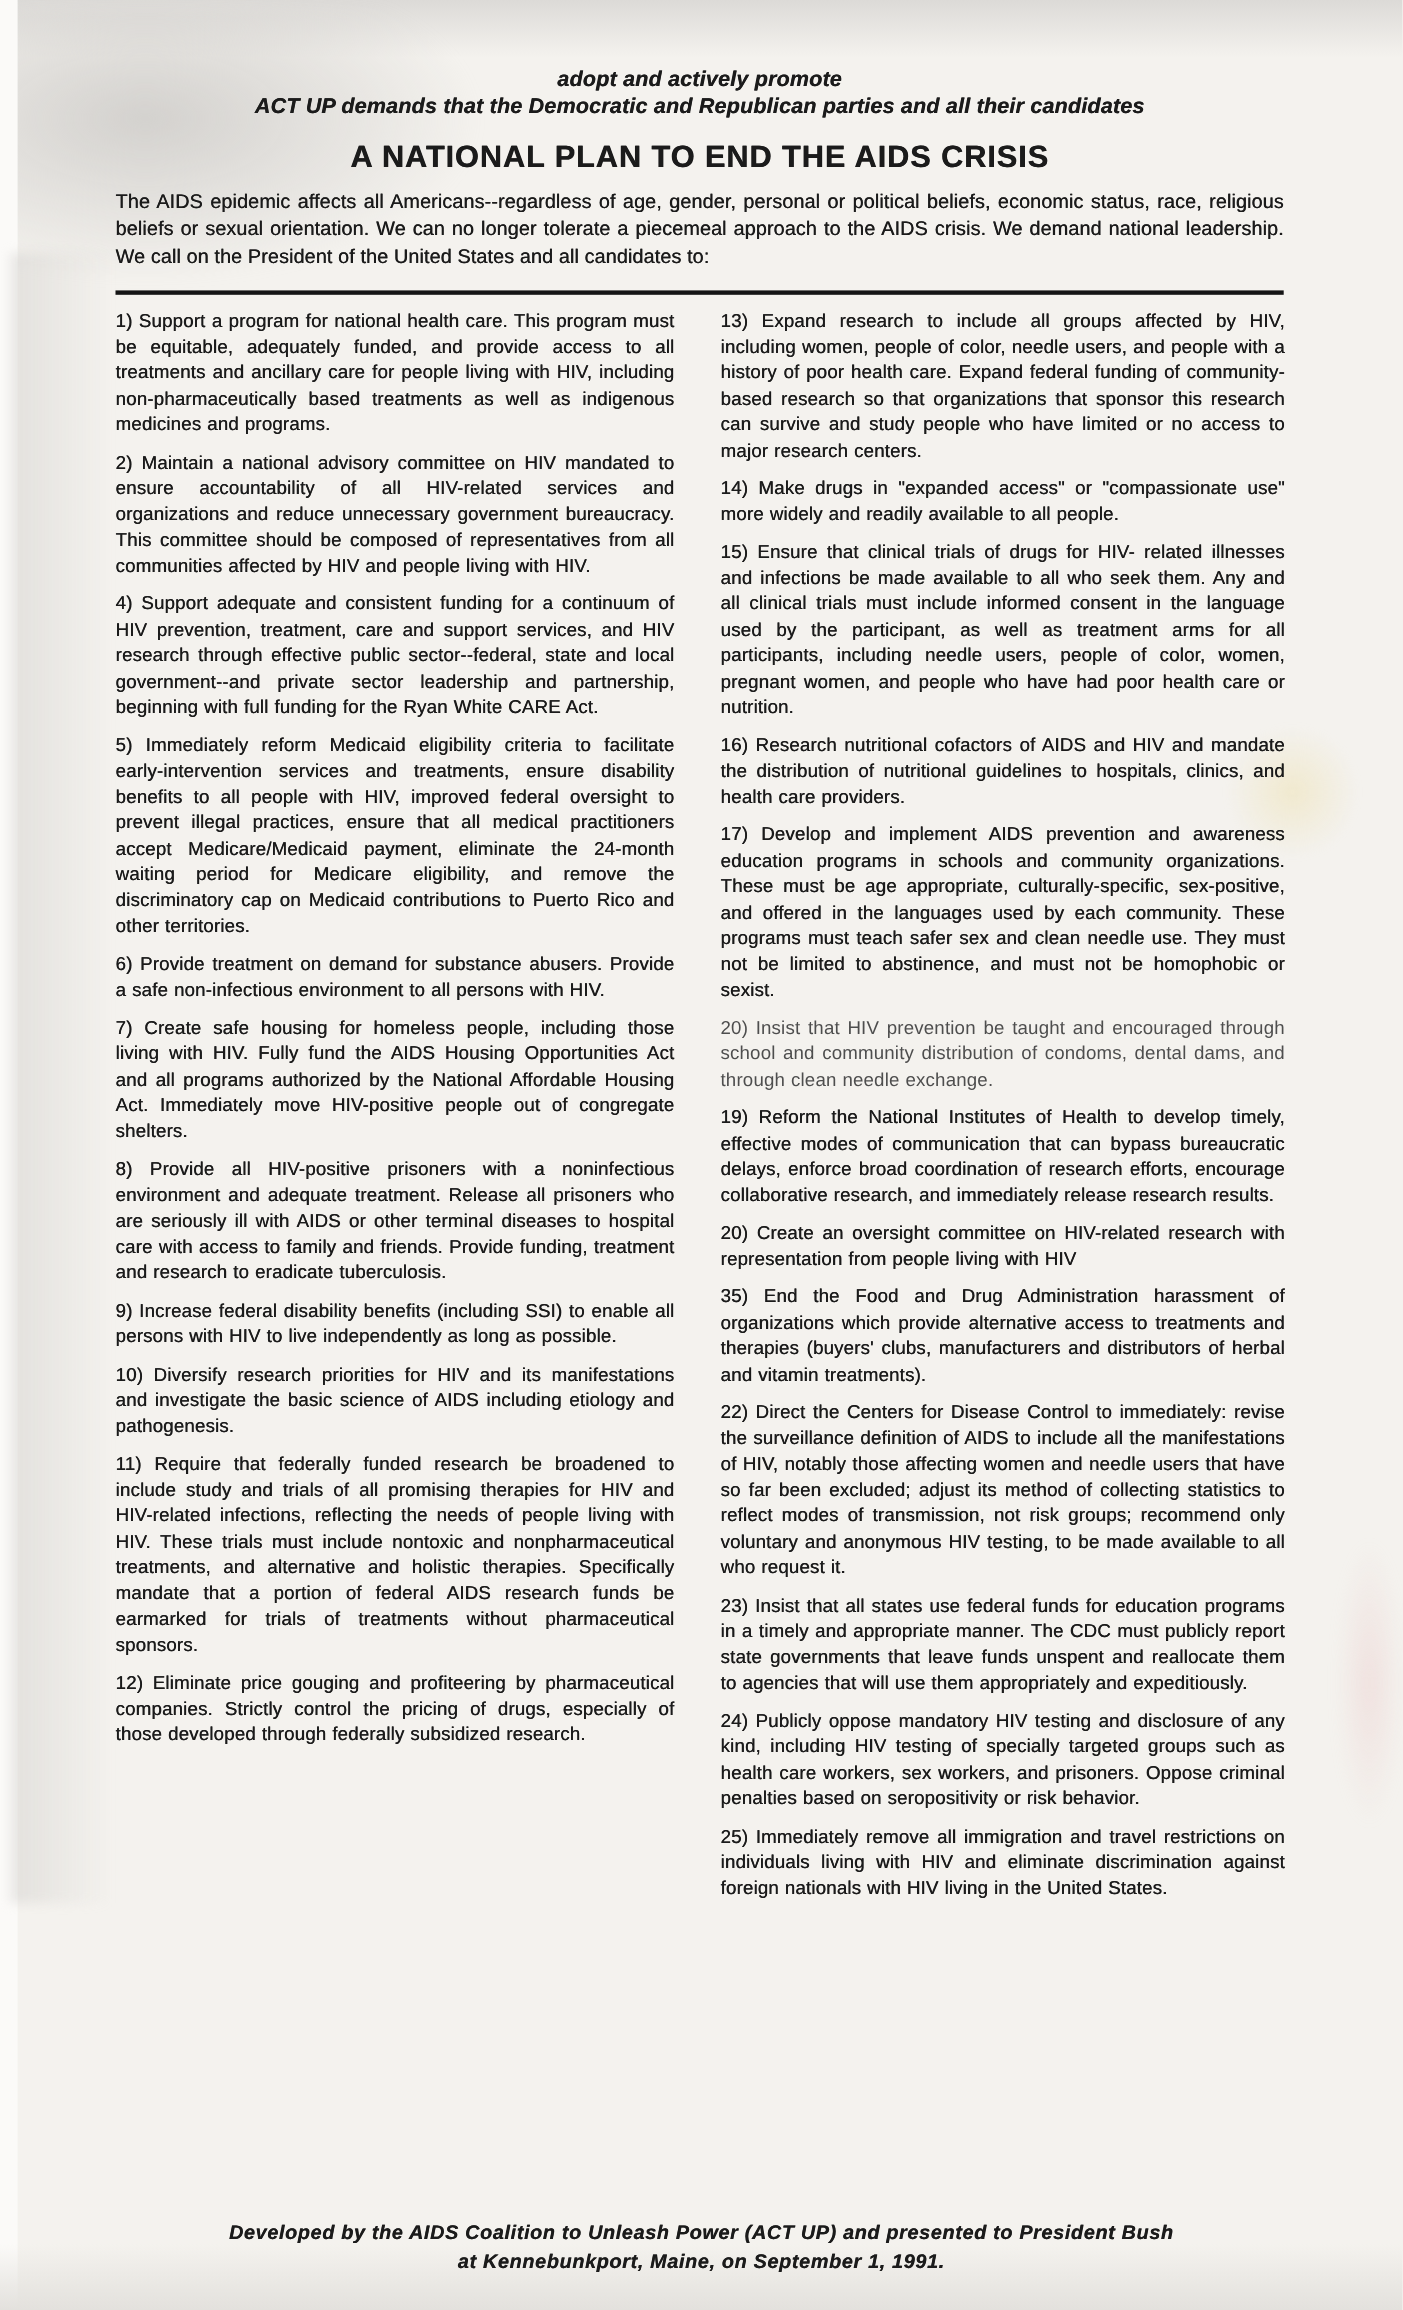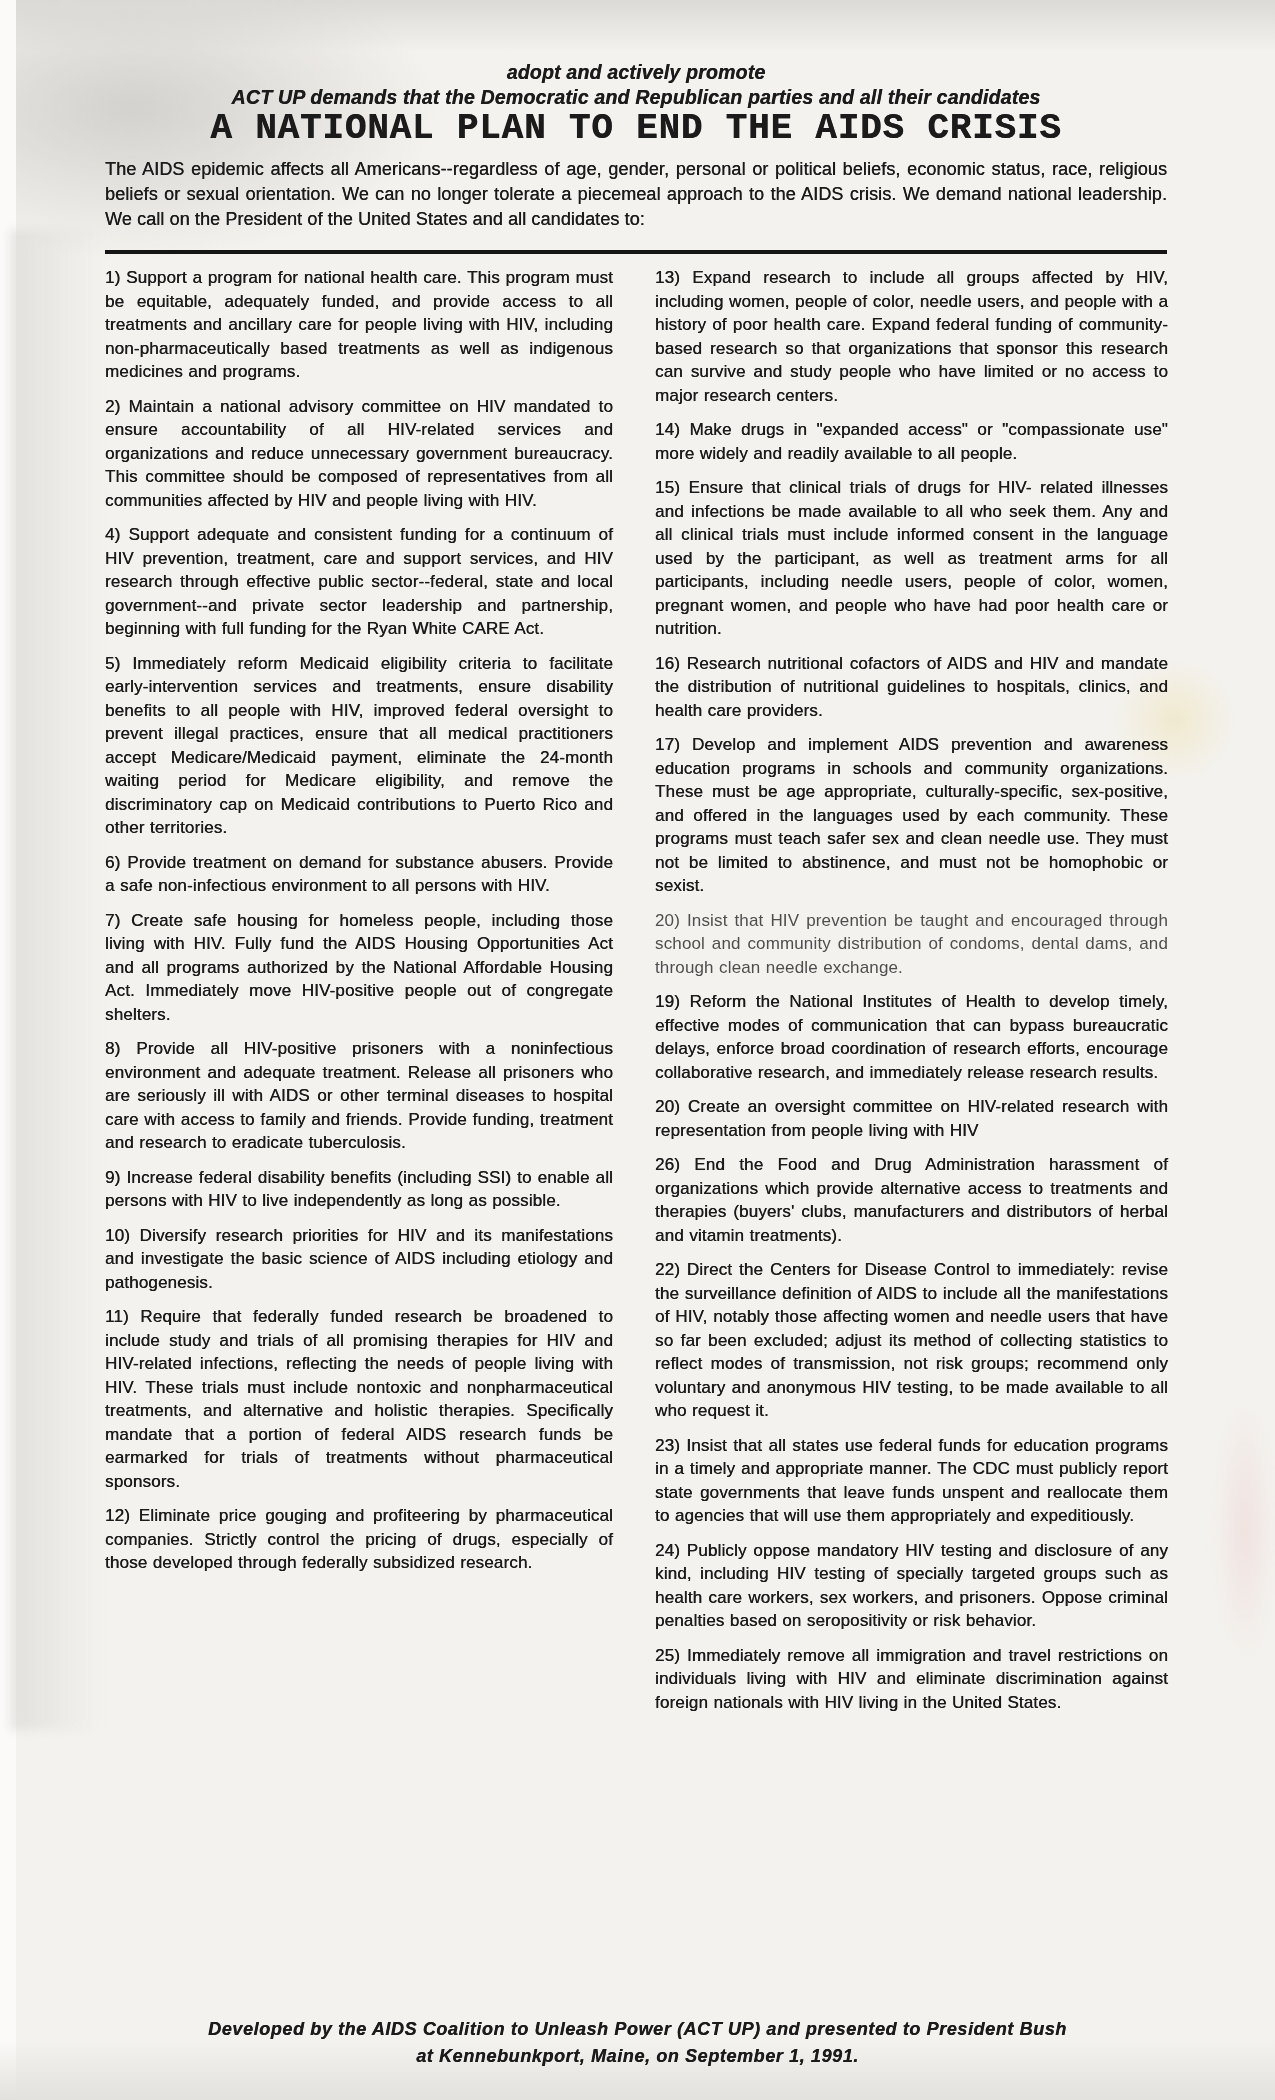--- a/index.html
+++ b/index.html
@@ -17,21 +17,21 @@
   .art-topleft{top:8px;left:0;width:440px;height:250px;background:radial-gradient(ellipse at 30% 40%,rgba(205,203,200,.85),rgba(205,203,200,0) 70%);filter:blur(6px);}
   .art-leftstrip{top:0;left:0;bottom:0;width:16px;background:#fbfaf8;}
   .art-leftshade{top:230px;left:10px;width:90px;height:1500px;background:linear-gradient(90deg,rgba(210,208,205,.5),rgba(210,208,205,0));filter:blur(5px);}
   .art-bottom{bottom:0;left:0;right:0;height:60px;background:linear-gradient(0deg,#e3e1dd,rgba(227,225,221,0));}
   .art-yellow{top:660px;right:40px;width:120px;height:120px;background:radial-gradient(circle,rgba(238,226,180,.55),rgba(238,226,180,0) 70%);filter:blur(4px);}
   .art-pink{top:1400px;right:0;width:60px;height:260px;background:radial-gradient(ellipse,rgba(235,205,205,.45),rgba(235,205,205,0) 70%);filter:blur(6px);}
 
   .content{position:absolute;left:105px;right:108px;top:60px;}
   .hdr{ text-align:center; }
   .hdr-line{font-size:19.5px;font-weight:bold;font-style:italic;line-height:25px;letter-spacing:.2px;text-shadow:.3px 0 0 currentColor;}
-  .title{font-size:36px;font-weight:bold;letter-spacing:.8px;line-height:32px;margin-top:3px;text-shadow:.4px 0 0 currentColor;font-family:Liberation Mono, monospace;}
+  .title{font-size:28px;font-weight:bold;letter-spacing:.8px;line-height:32px;margin-top:17px;text-shadow:.4px 0 0 currentColor;}
   .intro{
     margin-top:12px;font-size:18px;line-height:25px;text-align:justify;
     letter-spacing:.1px;text-shadow:.3px 0 0 currentColor;
   }
   .rule{height:4px;background:#151515;margin-top:18px;}
   .cols{display:flex;gap:42px;margin-top:12px;}
   .col{flex:0 0 auto;}
   .col-left{width:508px;}
   .col-right{width:513px;}
   .demand{
@@ -84,21 +84,21 @@
         </div>
       <div class="col col-right">
           <p class="demand">13) Expand research to include all groups affected by HIV, including women, people of color, needle users, and people with a history of poor health care. Expand federal funding of community-based research so that organizations that sponsor this research can survive and study people who have limited or no access to major research centers.</p>
           <p class="demand">14) Make drugs in "expanded access" or "compassionate use" more widely and readily available to all people.</p>
           <p class="demand">15) Ensure that clinical trials of drugs for HIV- related illnesses and infections be made available to all who seek them. Any and all clinical trials must include informed consent in the language used by the participant, as well as treatment arms for all participants, including needle users, people of color, women, pregnant women, and people who have had poor health care or nutrition.</p>
           <p class="demand">16) Research nutritional cofactors of AIDS and HIV and mandate the distribution of nutritional guidelines to hospitals, clinics, and health care providers.</p>
           <p class="demand">17) Develop and implement AIDS prevention and awareness education programs in schools and community organizations. These must be age appropriate, culturally-specific, sex-positive, and offered in the languages used by each community. These programs must teach safer sex and clean needle use. They must not be limited to abstinence, and must not be homophobic or sexist.</p>
           <p class="demand faded">20) Insist that HIV prevention be taught and encouraged through school and community distribution of condoms, dental dams, and through clean needle exchange.</p>
           <p class="demand">19) Reform the National Institutes of Health to develop timely, effective modes of communication that can bypass bureaucratic delays, enforce broad coordination of research efforts, encourage collaborative research, and immediately release research results.</p>
           <p class="demand">20) Create an oversight committee on HIV-related research with representation from people living with HIV</p>
-          <p class="demand">26) End the Food and Drug Administration harassment of organizations which provide alternative access to treatments and therapies (buyers' clubs, manufacturers and distributors of herbal and vitamin treatments).</p>
+          <p class="demand">35) End the Food and Drug Administration harassment of organizations which provide alternative access to treatments and therapies (buyers' clubs, manufacturers and distributors of herbal and vitamin treatments).</p>
           <p class="demand">22) Direct the Centers for Disease Control to immediately: revise the surveillance definition of AIDS to include all the manifestations of HIV, notably those affecting women and needle users that have so far been excluded; adjust its method of collecting statistics to reflect modes of transmission, not risk groups; recommend only voluntary and anonymous HIV testing, to be made available to all who request it.</p>
           <p class="demand">23) Insist that all states use federal funds for education programs in a timely and appropriate manner. The CDC must publicly report state governments that leave funds unspent and reallocate them to agencies that will use them appropriately and expeditiously.</p>
           <p class="demand">24) Publicly oppose mandatory HIV testing and disclosure of any kind, including HIV testing of specially targeted groups such as health care workers, sex workers, and prisoners. Oppose criminal penalties based on seropositivity or risk behavior.</p>
           <p class="demand">25) Immediately remove all immigration and travel restrictions on individuals living with HIV and eliminate discrimination against foreign nationals with HIV living in the United States.</p>
         </div>
     </div>
   </div>
 
   <div class="footer">
     <div>Developed by the AIDS Coalition to Unleash Power (ACT UP) and presented to President Bush</div>

